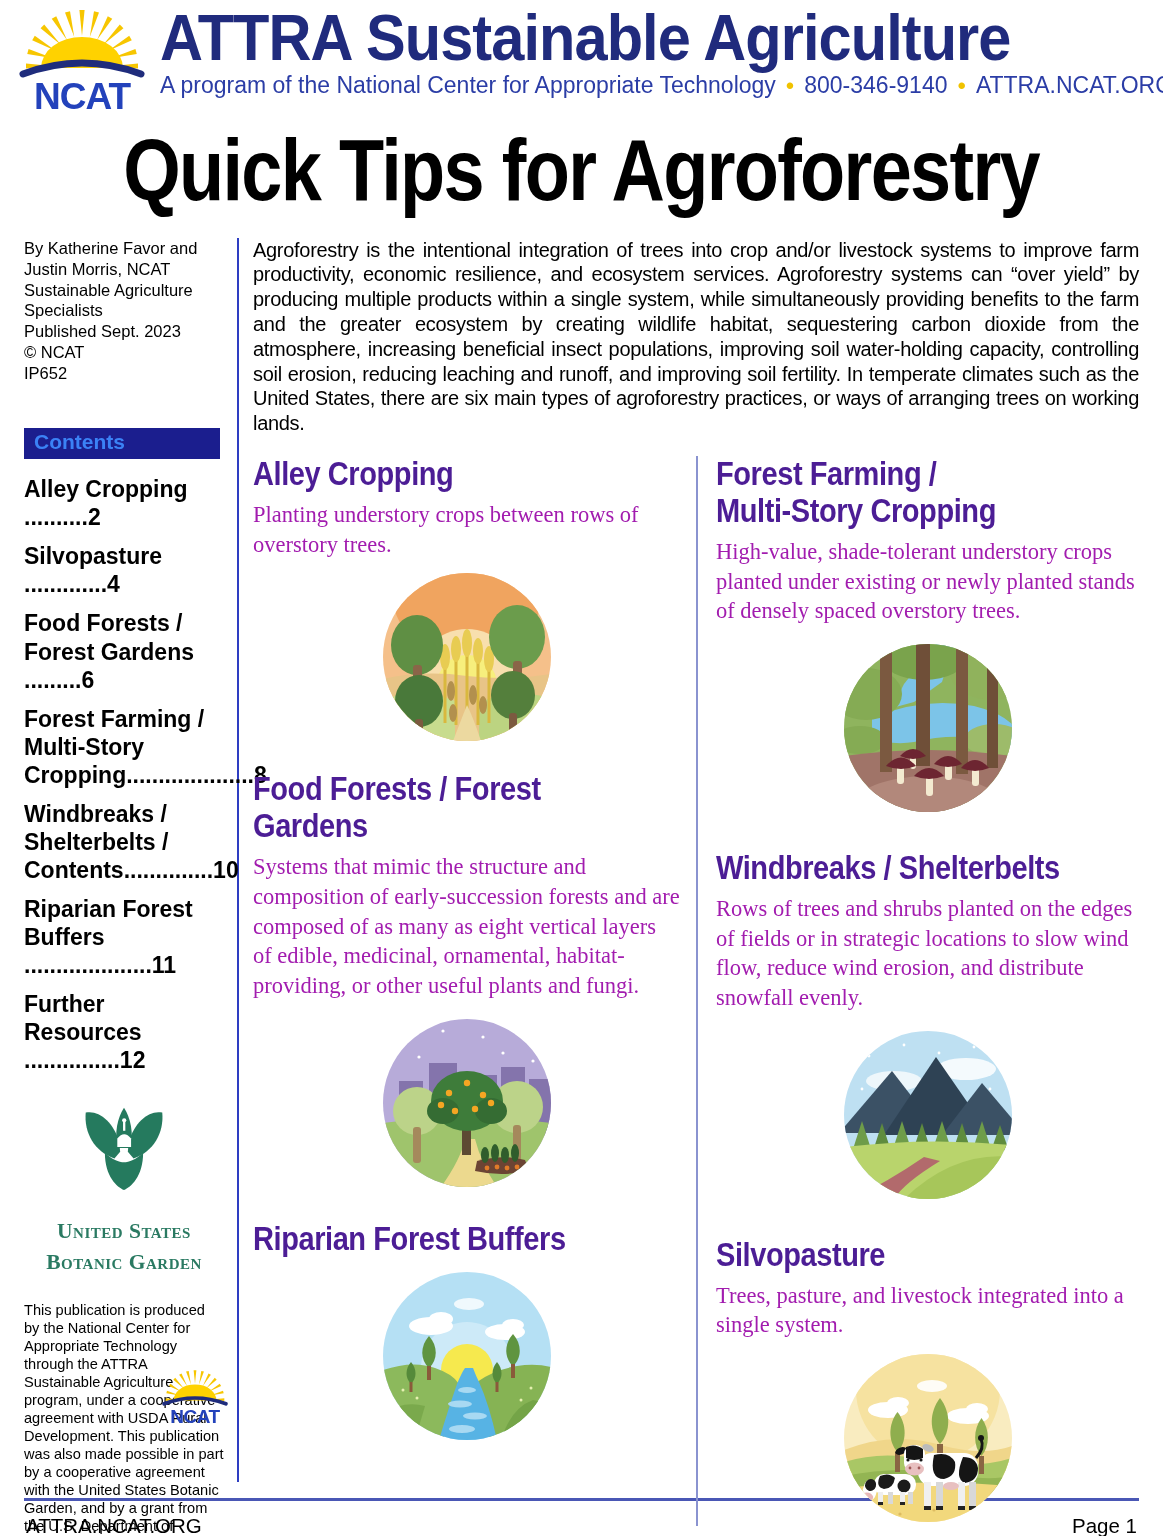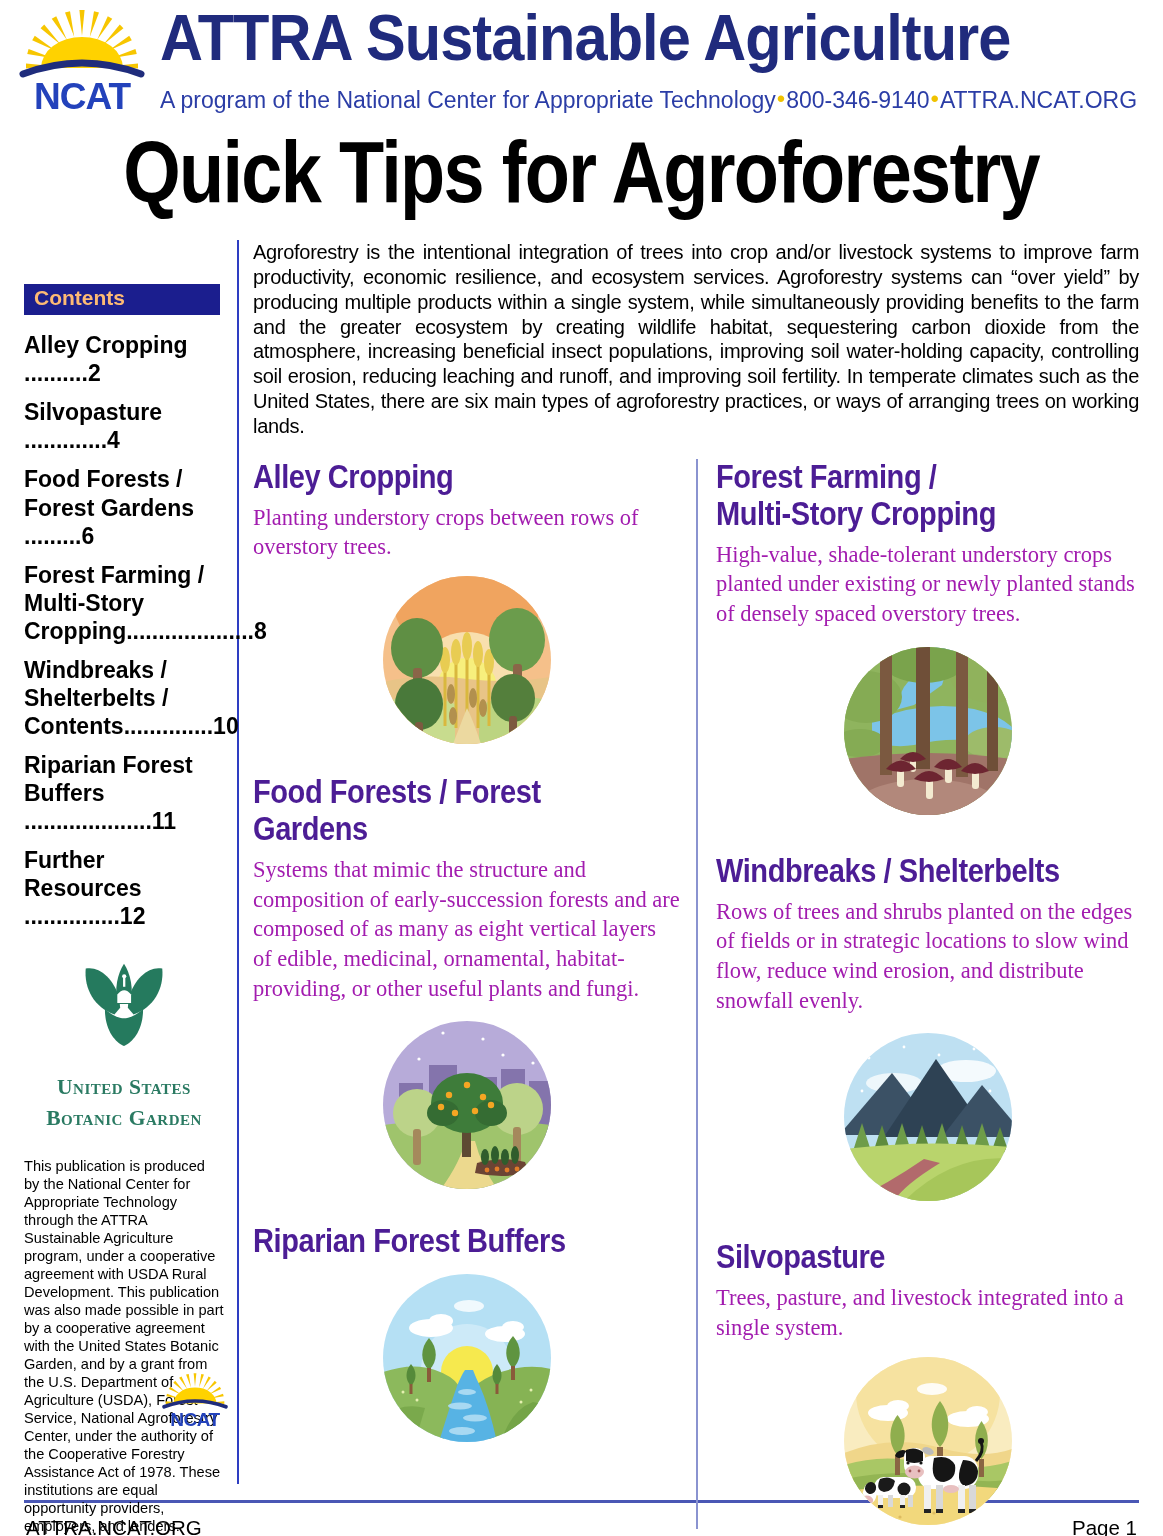--- a/index.html
+++ b/index.html
@@ -10,35 +10,35 @@
   
   .header { display:flex; align-items:flex-start; padding:6px 8px 0 14px; }
   .logo-block { width:136px; flex-shrink:0; text-align:center; }
   .ncat-big { font-size:37px; font-weight:bold; color:#2342bb; letter-spacing:-1px; line-height:0.8; }
   .header-right { flex:1; margin-left:10px; min-width:0; }
   .attra-title {
     font-size:64px; font-weight:bold; color:#202b7d; line-height:1.02;
     white-space:nowrap; letter-spacing:-1px;
     transform:scaleX(0.93); transform-origin:0 50%;
   }
-  .header-sub { margin-top:16px; display:flex; gap:1px;
+  .header-sub { margin-top:1px; display:flex; align-items:center; gap:10px;
     font-size:23px; color:#2b3da6; white-space:nowrap; }
   .hdr-bullet { color:#f0c200; font-size:24px; line-height:1; }
   
   .page-title { text-align:center; margin-top:12px; height:104px; }
   .page-title-inner {
     display:inline-block; font-size:88px; font-weight:bold; color:#000;
     letter-spacing:-2px; white-space:nowrap; line-height:1.05;
     transform:scaleX(0.84); transform-origin:center;
   }
   
   .content-row { display:flex; padding:0 24px; margin-top:10px; height:1244px; }
   .sidebar { width:200px; flex-shrink:0; position:relative; }
   .byline { font-size:16.5px; line-height:1.27; white-space:pre-line; }
-  .contents-bar { margin-top:44px; background:#1b1e8e; color:#fdba74; font-weight:bold;
+  .contents-bar { margin-top:44px; background:#1b1e8e; color:#3b82f6; font-weight:bold;
     font-size:21px; padding:2px 8px 5px 10px; width:196px; }
   .contents-list { margin-top:16px; }
   .contents-item { font-weight:bold; font-size:23px; line-height:1.22;
     margin-bottom:11px; white-space:pre-line; cursor:pointer; }
   .usbg { text-align:center; margin-top:30px; }
   .usbg-name { font-family:"Liberation Serif", serif; font-variant:small-caps;
     font-weight:bold; font-size:21.5px; letter-spacing:0.5px; line-height:1.45;
     color:#2a7a62; white-space:pre-line; margin-top:20px; }
   .fine-print { margin-top:22px; font-size:14.6px; line-height:1.235; width:200px; }
   .ncat-small { position:absolute; right:-6px; bottom:58px; width:70px; text-align:center; }
@@ -104,20 +104,27 @@
   </div>
 </div>
 
 <div class="page-title">
   <span class="page-title-inner">Quick Tips for Agroforestry</span>
 </div>
 
 <div class="content-row">
 
   <div class="sidebar">
+    <div class="byline">By Katherine Favor and
+Justin Morris, NCAT
+Sustainable Agriculture
+Specialists
+Published Sept. 2023
+© NCAT
+IP652</div>
 
     <div class="contents-bar">Contents</div>
     <div class="contents-list">
       <div class="contents-item">Alley Cropping ..........2</div>
       <div class="contents-item">Silvopasture .............4</div>
       <div class="contents-item">Food Forests /
 Forest Gardens .........6</div>
       <div class="contents-item">Forest Farming /
 Multi-Story
 Cropping....................8</div>

